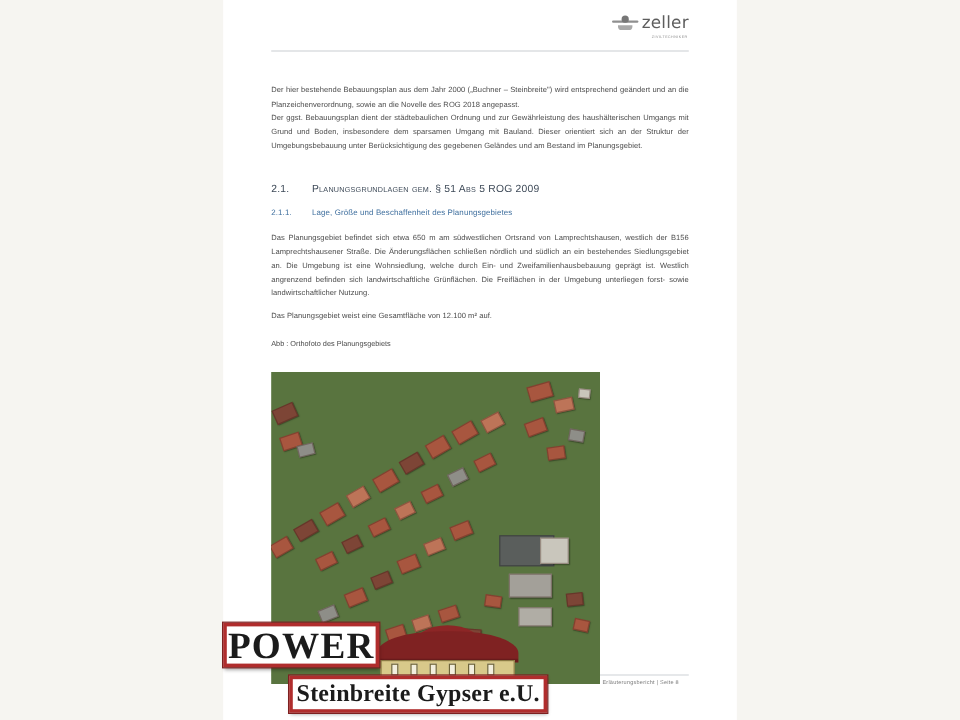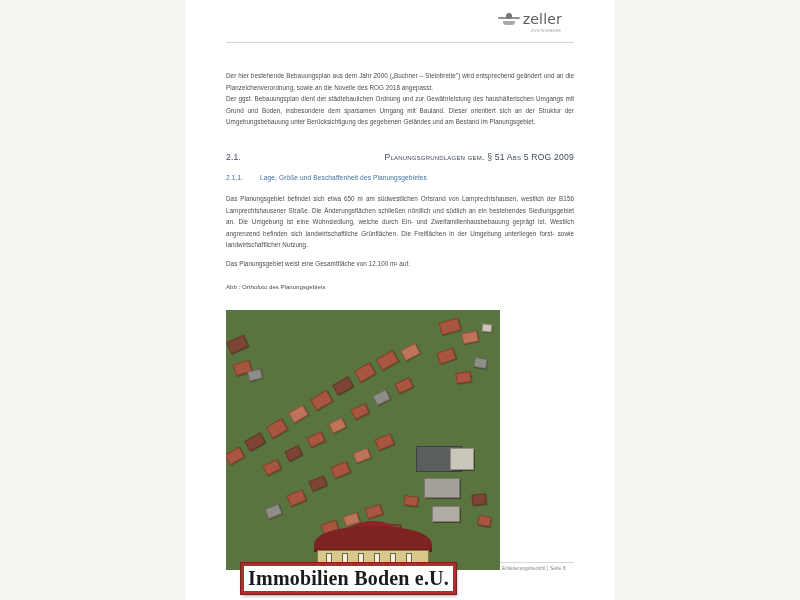--- a/index.html
+++ b/index.html
@@ -21,21 +21,21 @@
   #page {
     position: absolute;
     left: 186px; top: 0;
     width: 428px; height: 600px;
     background: #ffffff;
   }
 
   
   #header {
     position: absolute;
-    left: 28px; top: 12px;
+    left: 40px; top: 12px;
     width: 348px; height: 28px;
   }
   #logo {
     position: absolute;
     right: 0; top: 0;
     display: flex;
     align-items: flex-end;
     gap: 3px;
   }
   #logo .crest {
@@ -119,21 +119,20 @@
   .gap-sm { height: 7px; }
 
   h2.subsection {
     margin: 0;
     font-size: 8.6px;
     font-weight: normal;
     color: #3e4a58;
     font-variant: small-caps;
     display: flex;
     letter-spacing: .2px;
-    justify-content: space-between;
   }
   h2.subsection .num { width: 34px; flex: none; }
 
   h3.subsubsection {
     margin: 0;
     font-size: 6.6px;
     font-weight: normal;
     color: #3f6f9e;
     display: flex;
     letter-spacing: .1px;
@@ -404,16 +403,17 @@
       <div class="roof"></div>
       <div class="facade"></div>
       <div class="win" style="left:12px"></div>
       <div class="win" style="left:28px"></div>
       <div class="win" style="left:44px"></div>
       <div class="win" style="left:60px"></div>
       <div class="win" style="left:76px"></div>
       <div class="win" style="left:92px"></div>
       <div class="balc"></div>
     </div>
-    <div class="wm-box" id="wm-sub">Immobilien Boden e.U.</div>
+    <div class="wm-box" id="wm-power">POWER</div>
+    <div class="wm-box" id="wm-sub">Steinbreite Gypser e.U.</div>
   </div>
 
 </div>
 
 </body></html>

